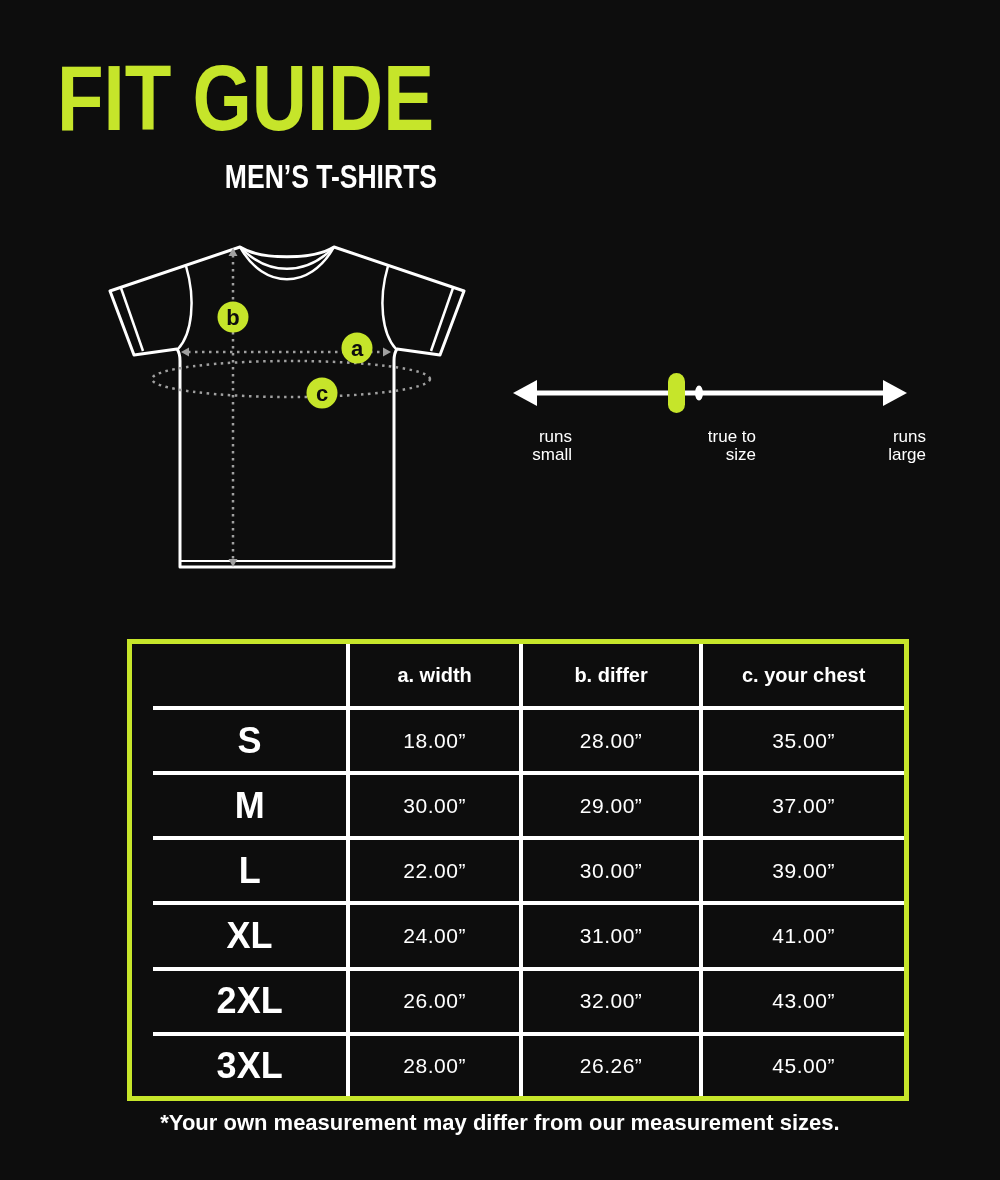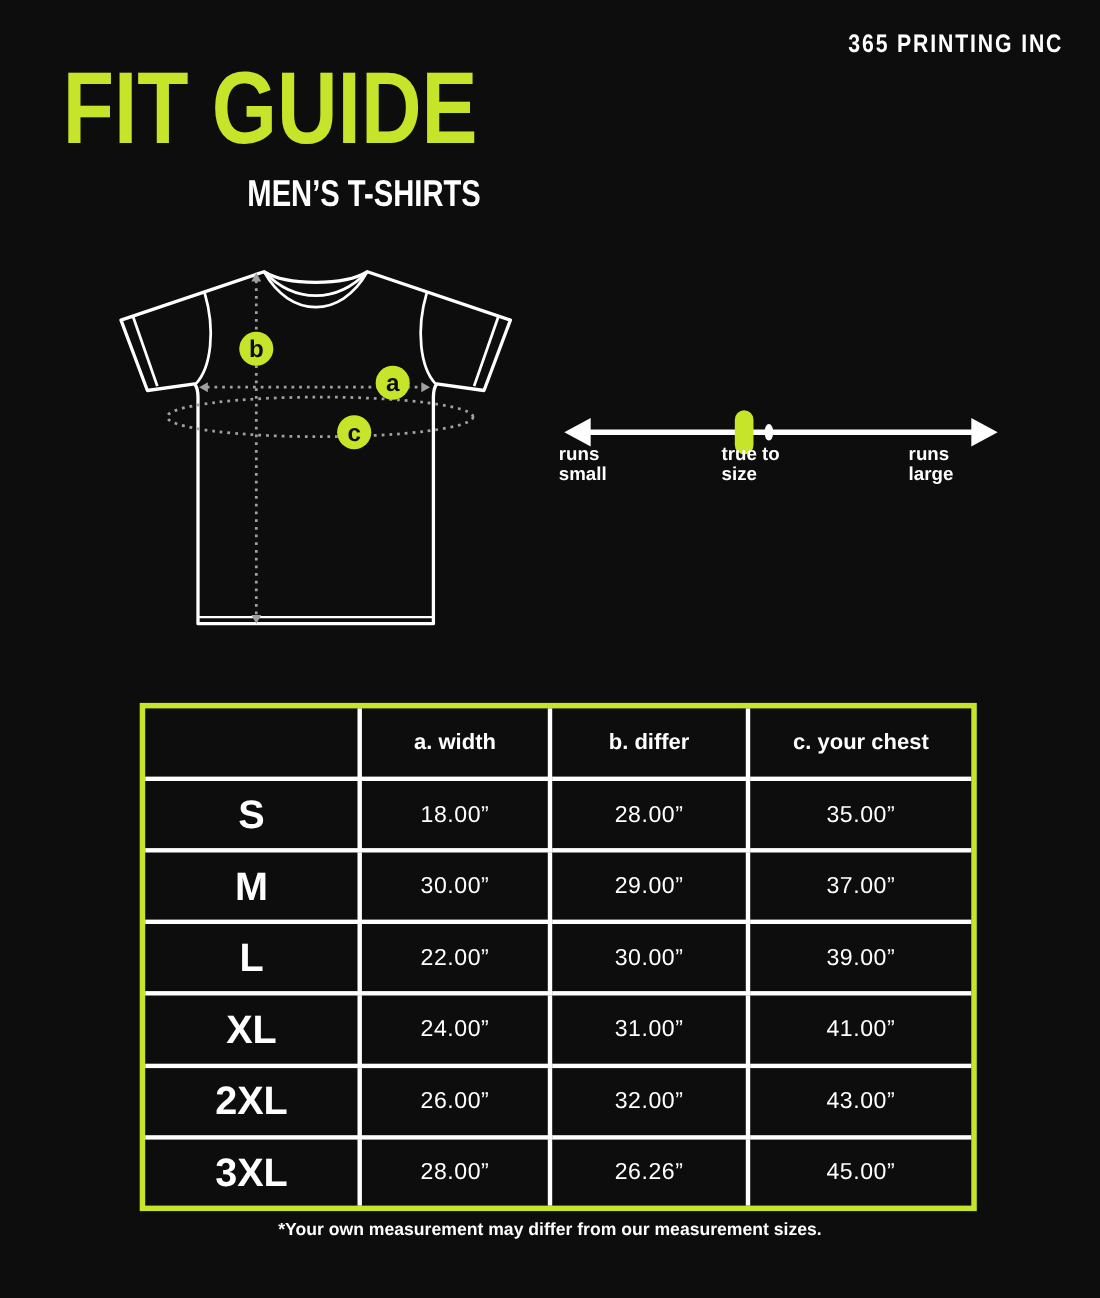--- a/index.html
+++ b/index.html
@@ -27,33 +27,34 @@
   .subtitle{
     margin-top:12px;text-align:right;font-size:34px;font-weight:bold;
     white-space:nowrap;
   }
   .subtitle .squish{display:inline-block;transform:scaleX(0.78);transform-origin:right center;}
   
   .tshirt-svg{position:absolute;left:88px;top:228px;}
   
   .scale-svg{position:absolute;left:500px;top:355px;}
   .scale-label{
-    position:absolute;top:404px;
-    font-size:17px;line-height:18px;font-weight:bold;text-align:left;
+    position:absolute;top:428px;
+    font-size:17px;line-height:18px;font-weight:normal;text-align:right;
     white-space:pre-line;
   }
   .scale-label.l1{left:508px;width:64px;}
   .scale-label.l2{left:656px;width:100px;}
   .scale-label.l3{left:826px;width:100px;}
   
   .table-wrap{
     position:absolute;left:127px;top:639px;
     width:751px;height:452px;
     border:5px solid #c6e52a;
     background:#0d0d0d;
+    padding-left:21px;
   }
   table.size-table{
     width:100%;height:100%;
     border-collapse:collapse;table-layout:fixed;
   }
   .size-table th,.size-table td{
     border:4px solid #ffffff;
     text-align:center;vertical-align:middle;
     padding:0;color:#fff;
   }
@@ -61,31 +62,28 @@
   .size-table th:last-child,.size-table td:last-child{border-right:none;}
   .size-table tr:first-child th{border-top:none;}
   .size-table tr:last-child td{border-bottom:none;}
   .size-table th{font-size:20px;font-weight:bold;}
   .size-table td.size-cell{font-size:36px;font-weight:bold;}
   .size-table td.val-cell{font-size:21px;font-weight:normal;letter-spacing:0.5px;}
   .size-table tr.head-row{height:64px;}
   
   .footnote{
     position:absolute;left:0;top:1110px;width:100%;
-    text-align:center;font-size:16px;font-weight:bold;
+    text-align:center;font-size:22px;font-weight:bold;
   }
 </style>
 </head>
 <body>
 
 <div class="page">
 
-  <div class="brand">
-    <span class="squish">365 PRINTING INC</span>
-  </div>
 
   <div class="title-block">
     <h1 class="title">FIT GUIDE</h1>
     <div class="subtitle">
       <span class="squish">MEN’S T-SHIRTS</span>
     </div>
   </div>
 
   <svg class="tshirt-svg" width="400" height="360" viewBox="0 0 400 360">
 

